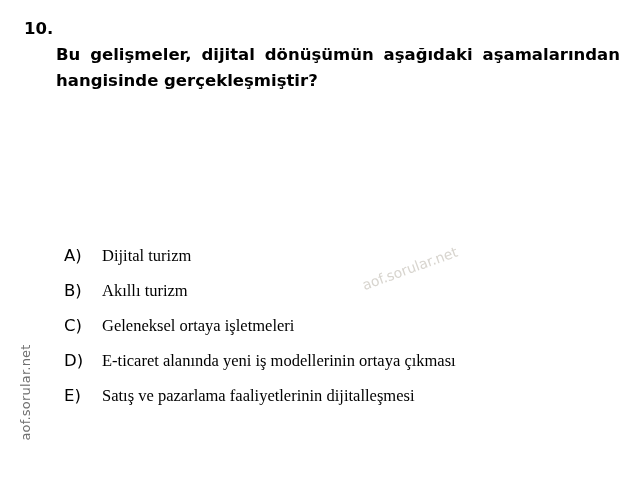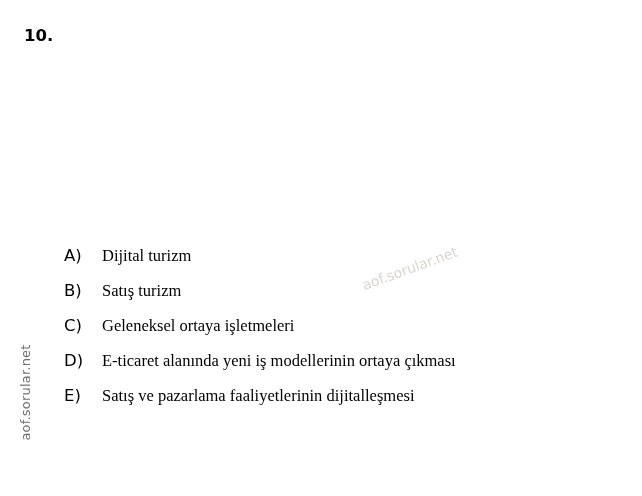--- a/index.html
+++ b/index.html
@@ -67,21 +67,20 @@
 
   .q-number {
     font-size: 16.5px;
     font-weight: bold;
     width: 32px;
     flex: 0 0 32px;
     text-align: right;
     padding-right: 9px;
     box-sizing: border-box;
     line-height: 26px;
-    margin-top: 7px;
   }
 
   .q-body {
     flex: 1 1 auto;
   }
 
   .q-stem {
     font-size: 16.5px;
     line-height: 26px;
     text-align: justify;
@@ -134,32 +133,33 @@
 <body>
 
 <div class="page">
 
   <div class="side-watermark">aof.sorular.net</div>
 
   <div class="question">
     <div class="q-row">
       <div class="q-number">10.</div>
       <div class="q-body">
+        <div class="q-prompt">Bu gelişmeler, dijital dönüşümün aşağıdaki aşamalarından hangisinde gerçekleşmiştir?</div>
       </div>
     </div>
   </div>
 
   <div class="options">
     <div class="option">
       <div class="opt-letter">A)</div>
       <div class="opt-text">Dijital turizm</div>
     </div>
     <div class="option">
       <div class="opt-letter">B)</div>
-      <div class="opt-text">Satış turizm</div>
+      <div class="opt-text">Akıllı turizm</div>
     </div>
     <div class="option">
       <div class="opt-letter">C)</div>
       <div class="opt-text">Geleneksel ortaya işletmeleri</div>
     </div>
     <div class="option">
       <div class="opt-letter">D)</div>
       <div class="opt-text">E-ticaret alanında yeni iş modellerinin ortaya çıkması</div>
     </div>
     <div class="option">

